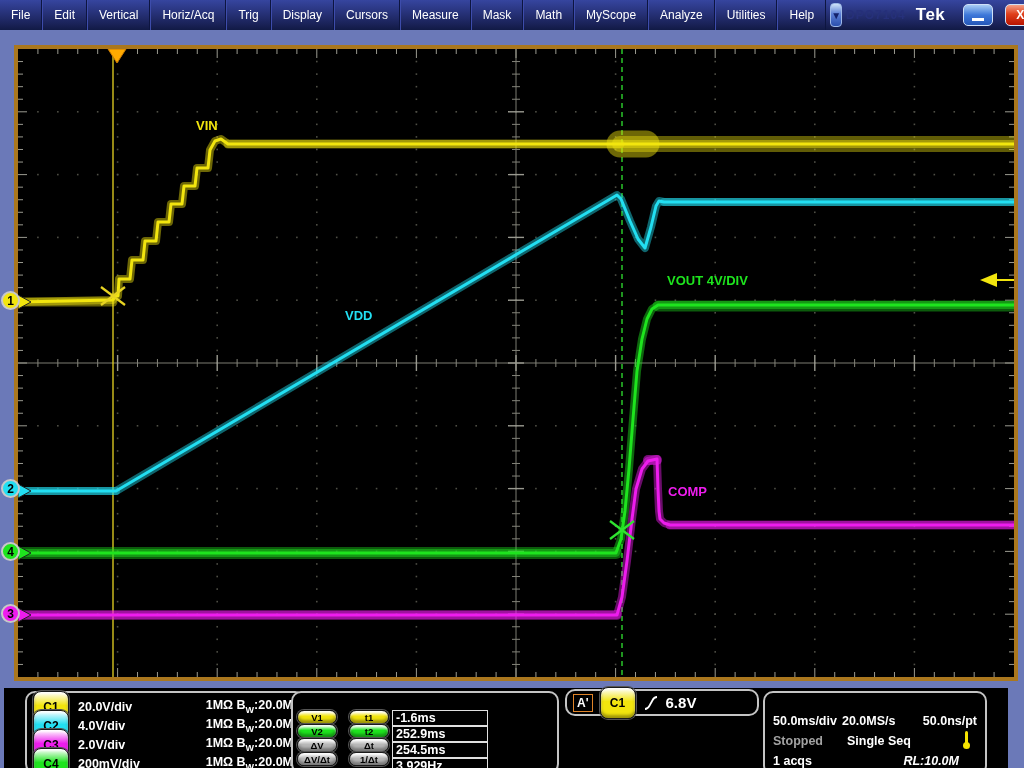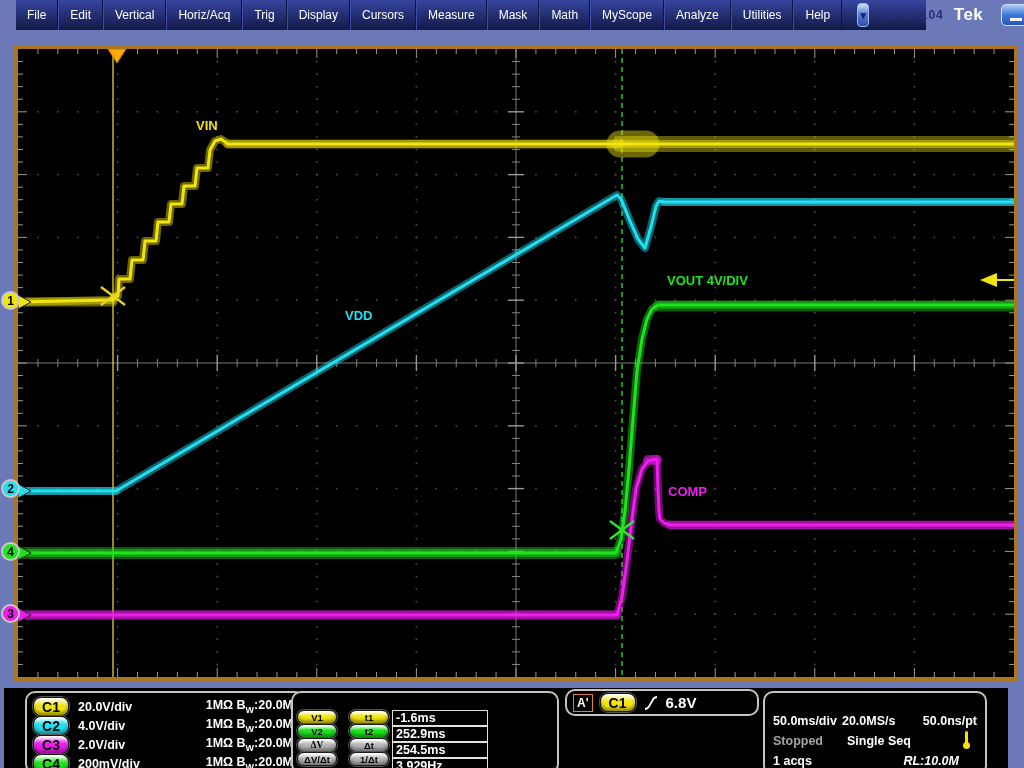--- a/index.html
+++ b/index.html
@@ -1,22 +1,22 @@
 <!DOCTYPE html>
 <html><head>
 <meta charset="utf-8">
 <style>
   * { margin:0; padding:0; box-sizing:border-box; }
   html,body { width:1024px; height:768px; overflow:hidden; background:#6b79b8;
               font-family:"Liberation Sans", sans-serif; }
 
   
-  .titlebar { position:absolute; left:16px; top:0; width:910px; height:30px;
+  .titlebar { position:absolute; left:0; top:0; width:1024px; height:30px;
     background:linear-gradient(#36459f, #1a2258 80%, #111a45);
-    display:flex; align-items:stretch; color:#fff; z-index:30;gap:11px; }
+    display:flex; align-items:stretch; color:#fff; z-index:30; }
   .menu-items { display:flex; align-items:stretch; }
   .menu-item { padding:0 11px; display:flex; align-items:center; font-size:12px;
     border-right:1px solid #0d1540; border-left:1px solid #3d4cab; cursor:default; white-space:nowrap; }
   .menu-item:first-child { border-left:none; }
   .dropdown-btn { margin:3px 4px; width:24px; border-radius:4px;
     background:linear-gradient(#cfe2f8, #5b7fd6 45%, #2b4fae);
     border:1px solid #9db8e8; display:flex; align-items:center; justify-content:center;
     color:#13226b; font-size:10px; }
   .titlebar-right { margin-left:auto; display:flex; align-items:center; gap:10px; padding-right:6px; }
   .model-text { color:#26307a; font-size:12px; font-weight:bold; letter-spacing:1px; }
@@ -39,23 +39,23 @@
 
   
   .bottombar { position:absolute; left:4px; top:646px; width:1004px; height:92px; background:#000; }
   .panel { position:absolute; border:2px solid #c4c4c4; border-radius:10px; background:#000; }
   .p-ch   { left:21px;  top:3px; width:280px; height:83px; padding:4px 6px 2px 6px; }
   .p-cur  { left:287px; top:3px; width:268px; height:83px; padding:16px 4px; }
   .p-trig { left:561px; top:1px; width:194px; height:27px; padding:1px 6px; display:flex; align-items:center; gap:7px; }
   .p-time { left:759px; top:3px; width:224px; height:85px; padding:18px 8px; }
 
   .ch-row { display:flex; align-items:center; height:19px; }
-  .pill { width:36px; height:19px; border-radius:8px; border:1px solid #1a1a1a;
+  .pill { width:36px; height:32px; border-radius:8px; border:1px solid #1a1a1a;
     display:flex; align-items:center; justify-content:center;
-    font-size:14px; font-weight:bold; color:#000; flex:0 0 auto;
+    font-size:12px; font-weight:bold; color:#000; flex:0 0 auto;
     box-shadow:inset 0 2px 2px rgba(255,255,255,.55), inset 0 -3px 3px rgba(0,0,0,.35), 0 0 0 1px #555; }
   .ch-scale { color:#fff; font-weight:bold; font-size:12.5px; margin-left:9px; }
   .ch-right { color:#fff; font-weight:bold; font-size:12.5px; margin-left:auto; margin-right:4px; white-space:nowrap; }
   .ch-right sub { font-size:9px; }
 
   .cur-cols { display:flex; height:100%; }
   .cur-group { display:flex; align-items:stretch; }
   .cur-pills { display:flex; flex-direction:column; justify-content:space-around; padding:1px 0; }
   .cur-vals  { display:flex; flex-direction:column; justify-content:space-around; padding:1px 0; margin-left:3px; }
   .pill.sm { width:40px; height:14px; font-size:9.5px; }
@@ -1268,21 +1268,21 @@
           <span class="ch-right">1MΩ  B<sub>W</sub>:20.0M</span>
         </div>
       </div>
 
     <div class="panel p-cur">
       <div class="cur-cols">
         <div class="cur-group" id="cur-left">
             <div class="cur-pills">
               <span class="pill sm" style="background: linear-gradient(rgb(255, 255, 255), rgb(242, 229, 14) 45%, rgb(242, 229, 14));">V1</span>
               <span class="pill sm" style="background: linear-gradient(rgb(255, 255, 255), rgb(30, 228, 30) 45%, rgb(30, 228, 30));">V2</span>
-              <span class="pill sm" style="background: linear-gradient(rgb(255, 255, 255), rgb(184, 184, 184) 45%, rgb(184, 184, 184)); font-family: Liberation Serif, serif;">ΔV</span>
+              <span class="pill sm" style="background: linear-gradient(rgb(255, 255, 255), rgb(184, 184, 184) 45%, rgb(184, 184, 184));">ΔV</span>
               <span class="pill sm" style="background: linear-gradient(rgb(255, 255, 255), rgb(184, 184, 184) 45%, rgb(184, 184, 184));">ΔV/Δt</span>
             </div>
           </div>
         <div class="cur-group" id="cur-right">
             <div class="cur-pills">
               <span class="pill sm" style="background: linear-gradient(rgb(255, 255, 255), rgb(242, 229, 14) 45%, rgb(242, 229, 14));">t1</span>
               <span class="pill sm" style="background: linear-gradient(rgb(255, 255, 255), rgb(30, 228, 30) 45%, rgb(30, 228, 30));">t2</span>
               <span class="pill sm" style="background: linear-gradient(rgb(255, 255, 255), rgb(184, 184, 184) 45%, rgb(184, 184, 184));">Δt</span>
               <span class="pill sm" style="background: linear-gradient(rgb(255, 255, 255), rgb(184, 184, 184) 45%, rgb(184, 184, 184));">1/Δt</span>
             </div>

